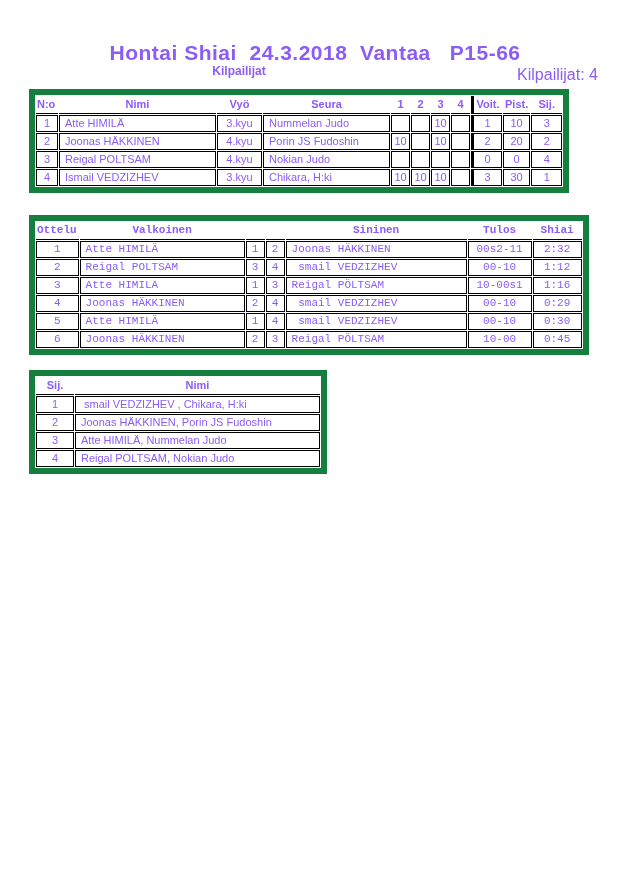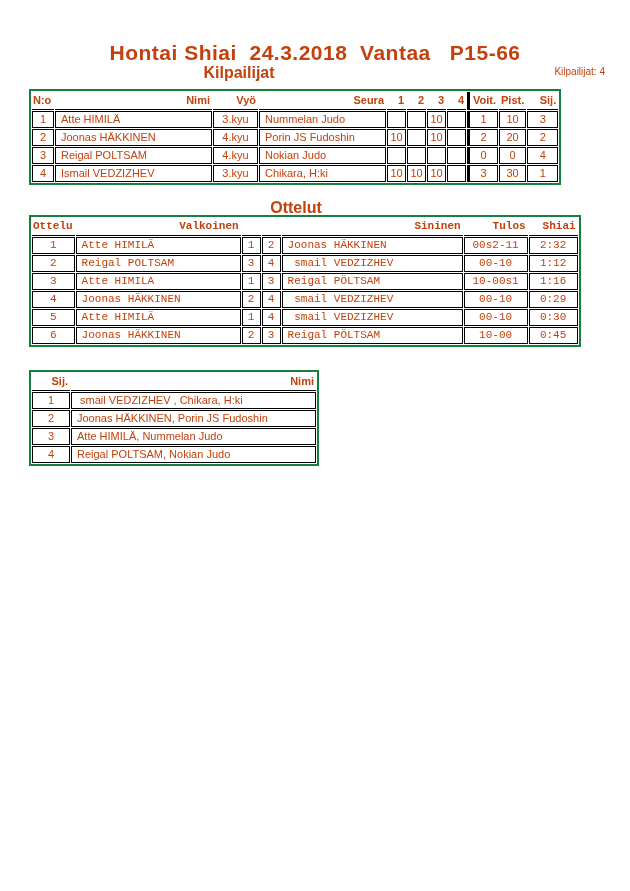--- a/index.html
+++ b/index.html
@@ -3,62 +3,62 @@
 <meta charset="utf-8">
 <style>
   html, body { margin: 0; padding: 0; background: #e8e8e8; }
   .page {
     position: relative;
     width: 630px;
     height: 891px;
     margin: 0 auto;
     background: #ffffff;
     font-family: "Liberation Sans", sans-serif;
-    color: #c2410c;
+    color: #8b5cf6;
   }
   .page-title {
     position: absolute;
     top: 41px; left: 0; width: 630px;
     text-align: center;
     font-size: 21px;
     font-weight: bold;
     white-space: pre;
     letter-spacing: 0.5px;
   }
-  .section-title { position: absolute; font-size: 16px; font-weight: bold; text-align: center; white-space: pre; }
+  .section-title { position: absolute; font-size: 12px; font-weight: bold; text-align: center; white-space: pre; }
   .sect-competitors { top: 64px; left: 29px; width: 420px; }
   .sect-matches    { top: 199px; left: 29px; width: 534px; }
   .sect-results    { top: 352px; left: 29px; width: 289px; }
-  .count-label { position: absolute; top: 66px; right: 25px; font-size: 10px; white-space: pre; }
+  .count-label { position: absolute; top: 66px; right: 32px; font-size: 16px; white-space: pre; }
 
   table {
     border-collapse: separate;
     border-spacing: 1px;
-    border: 2px solid #15803d;
+    border: 6px solid #15803d;
     table-layout: fixed;
     font-size: 11px;
     background: #ffffff;
     position: absolute;
   }
   .t-competitors { top: 89px;  left: 29px; }
   .t-matches     { top: 215px; left: 29px; font-family: Liberation Mono, monospace; }
   .t-results     { top: 370px; left: 29px; }
 
   td, th {
     box-sizing: border-box;
     height: 17px;
     padding: 0 2px;
     overflow: hidden;
     white-space: pre;
     line-height: 13px;
     vertical-align: middle;
     font-weight: normal;
   }
   td { border: 1px solid #000; text-align: center; }
-  th { border: none; border-bottom: 1px solid #000; font-weight: bold; text-align: right; height: 18px; }
+  th { border: none; border-bottom: 1px solid #000; font-weight: bold; text-align: center; height: 18px; }
   th.hleft { text-align: left; padding-left: 1px; }
   td.name { text-align: left; padding-left: 5px; }
   .thickl { border-left: 3px solid #000 !important; }
 </style>
 </head>
 <body>
 
 <div class="page">
 
   <div class="page-title">Hontai Shiai  24.3.2018  Vantaa   P15-66</div>
@@ -143,21 +143,20 @@
         <td>10</td>
         <td>10</td>
         <td></td>
         <td class="thickl">3</td>
         <td>30</td>
         <td>1</td>
       </tr>
     </tbody>
   </table>
 
-  <div class="section-title sect-matches">Ottelut</div>
 
   <table class="t-matches">
     <colgroup>
       <col style="width:27px">
         <col style="width:165px">
         <col style="width:19px">
         <col style="width:19px">
       <col style="width:181px">
         <col style="width:64px">
         <col style="width:49px">

